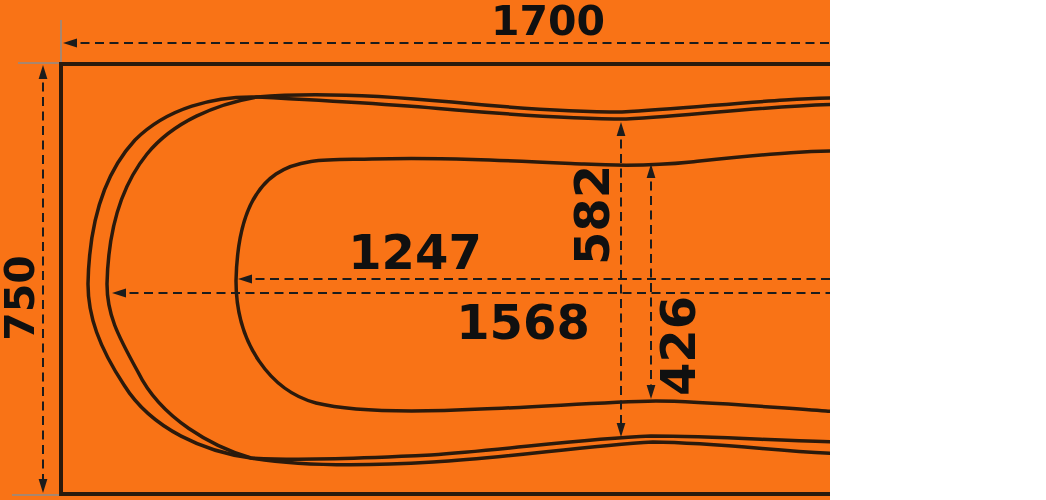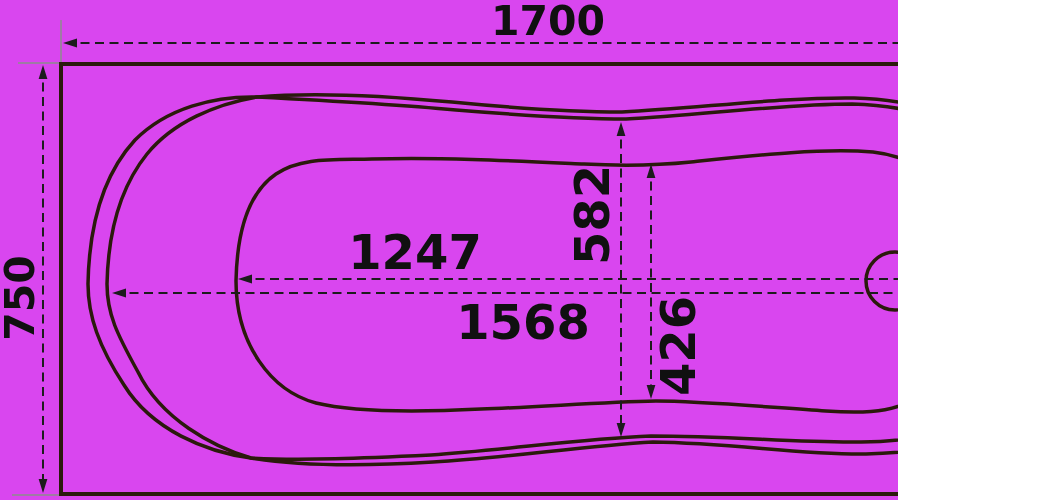--- a/index.html
+++ b/index.html
@@ -1,16 +1,16 @@
 <!DOCTYPE html>
 <html><head>
 <meta charset="utf-8">
 <style>
   html, body { margin: 0; padding: 0; background: #ffffff; }
-  .stage { position: relative; width: 898px; height: 500px; background: #d946ef; overflow: hidden; }
+  .stage { position: relative; width: 830px; height: 500px; background: #f97316; overflow: hidden; }
   svg { display: block; }
   .tubline  { fill: none; stroke: #2b1a0c; stroke-width: 3.5; stroke-linejoin: round; stroke-linecap: round; }
   .frame    { fill: none; stroke: #2b1a0c; stroke-width: 4; }
   .dimline  { fill: none; stroke: #1c1c1c; stroke-width: 2; stroke-dasharray: 9 5.5; }
   .extline  { fill: none; stroke: #8d8d8d; stroke-width: 1.5; }
   .extline2 { fill: none; stroke: #6e6e6e; stroke-width: 2.5; }
   .arrow    { fill: #1c1c1c; stroke: none; }
   .lbl { font-family: "DejaVu Sans", "Liberation Sans", sans-serif; font-weight: bold; fill: #101010; }
   .lbl-big   { font-size: 48px; }
   .lbl-outer { font-size: 41px; }

